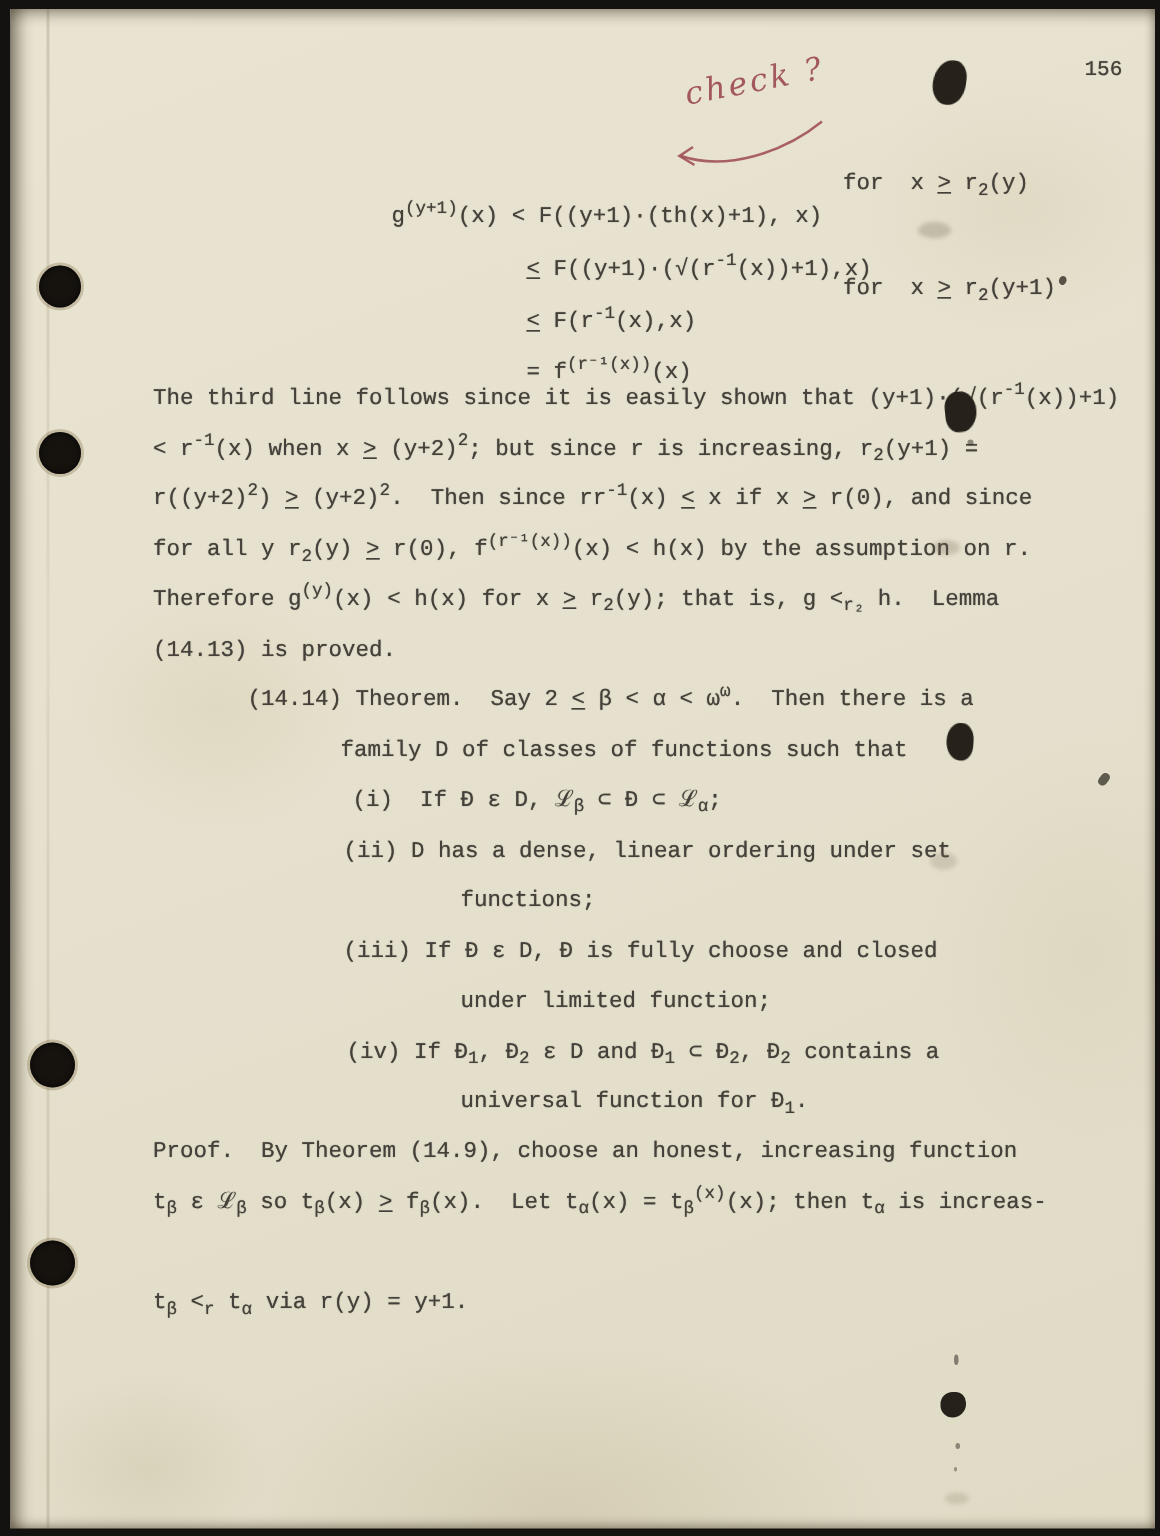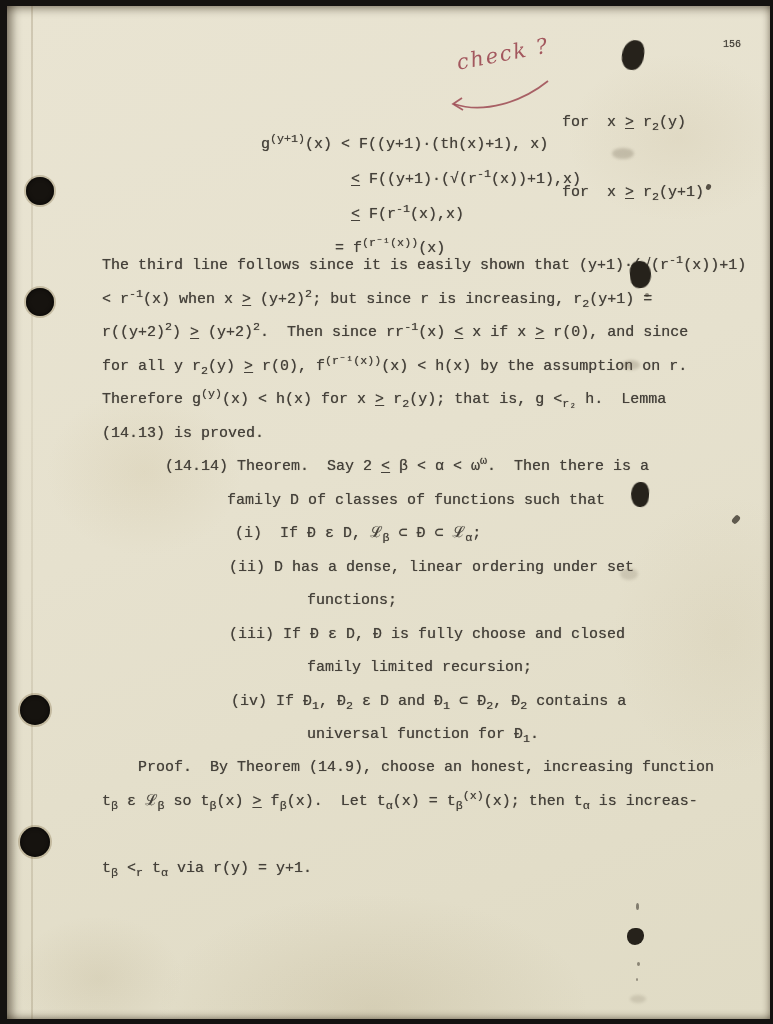--- a/index.html
+++ b/index.html
@@ -28,21 +28,21 @@
     background:linear-gradient(rgba(110,92,58,.22),rgba(110,92,58,.08) 40%,rgba(110,92,58,.2));}
   .tl{
     position:absolute;white-space:pre;line-height:22px;
     font-size:15px;color:#45413a;
     text-shadow:0 0 0.7px rgba(62,58,50,.75);
   }
   .tl sup{font-size:.78em;vertical-align:.52em;line-height:0;}
   .tl sub{font-size:.78em;vertical-align:-.34em;line-height:0;}
   .tl .ul{text-decoration:underline;text-underline-offset:2px;}
   .cond{position:absolute;top:0;white-space:pre;}
-  .pagenum{position:absolute;left:716px;top:33px;font-size:10px;color:#45413a;
+  .pagenum{position:absolute;left:716px;top:33px;font-size:14px;color:#45413a;
     text-shadow:0 0 0.7px rgba(62,58,50,.75);}
   .hand{
     position:absolute;left:449px;top:36px;
     font-family:"DejaVu Serif",serif;font-style:italic;
     font-size:21px;letter-spacing:2px;color:#9c4952;
     transform:rotate(-11deg);opacity:.9;
   }
   .hole{position:absolute;border-radius:50%;background:#16130f;
     box-shadow:0 0 0 2px rgba(112,88,46,.28), inset 0 0 4px rgba(0,0,0,.8);}
   .blob{position:absolute;background:#26221b;filter:blur(.4px);}
@@ -68,42 +68,42 @@
       <span>g<sup>(y+1)</sup>(x) &lt; F((y+1)·(th(x)+1), x)</span>
       <span class="cond" style="left:355px;">for  x <span class="ul">&gt;</span> r<sub>2</sub>(y)</span>
     </div>
     <div class="tl" style="left:290px;top:141px;">
       <span><span class="ul">&lt;</span> F((y+1)·(√(r<sup>-1</sup>(x))+1),x)</span>
     </div>
     <div class="tl" style="left:290px;top:176px;">
       <span><span class="ul">&lt;</span> F(r<sup>-1</sup>(x),x)</span>
       <span class="cond" style="left:265px;">for  x <span class="ul">&gt;</span> r<sub>2</sub>(y+1)</span>
     </div>
-    <div class="tl" style="left:274px;top:210px;text-align:right;">
+    <div class="tl" style="left:290px;top:210px;text-align:right;">
       <span>= f<sup>(r⁻¹(x))</sup>(x)</span>
     </div>
 
     <div class="tl" style="left:95px;top:249px;">The third line follows since it is easily shown that (y+1)·(√(r<sup>-1</sup>(x))+1)</div>
     <div class="tl" style="left:95px;top:283px;">&lt; r<sup>-1</sup>(x) when x <span class="ul">&gt;</span> (y+2)<sup>2</sup>; but since r is increasing, r<sub>2</sub>(y+1) =</div>
     <div class="tl" style="left:95px;top:316px;">r((y+2)<sup>2</sup>) <span class="ul">&gt;</span> (y+2)<sup>2</sup>.  Then since rr<sup>-1</sup>(x) <span class="ul">&lt;</span> x if x <span class="ul">&gt;</span> r(0), and since</div>
     <div class="tl" style="left:95px;top:350px;">for all y r<sub>2</sub>(y) <span class="ul">&gt;</span> r(0), f<sup>(r⁻¹(x))</sup>(x) &lt; h(x) by the assumption on r.</div>
     <div class="tl" style="left:95px;top:383px;">Therefore g<sup>(y)</sup>(x) &lt; h(x) for x <span class="ul">&gt;</span> r<sub>2</sub>(y); that is, g &lt;<sub>r₂</sub> h.  Lemma</div>
     <div class="tl" style="left:95px;top:417px;">(14.13) is proved.</div>
 
     <div class="tl" style="left:158px;top:450px;">(14.14) Theorem.  Say 2 <span class="ul">&lt;</span> β &lt; α &lt; ω<sup>ω</sup>.  Then there is a</div>
     <div class="tl" style="left:220px;top:484px;">family D of classes of functions such that</div>
     <div class="tl" style="left:228px;top:517px;">(i)  If Ð ε D, ℒ<sub>β</sub> ⊂ Ð ⊂ ℒ<sub>α</sub>;</div>
     <div class="tl" style="left:222px;top:551px;">(ii) D has a dense, linear ordering under set</div>
     <div class="tl" style="left:300px;top:584px;">functions;</div>
     <div class="tl" style="left:222px;top:618px;">(iii) If Ð ε D, Ð is fully choose and closed</div>
-    <div class="tl" style="left:300px;top:651px;">family limited recursion;</div>
+    <div class="tl" style="left:300px;top:651px;">under limited function;</div>
     <div class="tl" style="left:224px;top:685px;">(iv) If Ð<sub>1</sub>, Ð<sub>2</sub> ε D and Ð<sub>1</sub> ⊂ Ð<sub>2</sub>, Ð<sub>2</sub> contains a</div>
     <div class="tl" style="left:300px;top:718px;">universal function for Ð<sub>1</sub>.</div>
 
-    <div class="tl" style="left:95px;top:751px;margin-left:36px;">Proof.  By Theorem (14.9), choose an honest, increasing function</div>
+    <div class="tl" style="left:95px;top:751px;">Proof.  By Theorem (14.9), choose an honest, increasing function</div>
     <div class="tl" style="left:95px;top:785px;">t<sub>β</sub> ε ℒ<sub>β</sub> so t<sub>β</sub>(x) <span class="ul">&gt;</span> f<sub>β</sub>(x).  Let t<sub>α</sub>(x) = t<sub>β</sub><sup>(x)</sup>(x); then t<sub>α</sub> is increas-</div>
     <div class="tl" style="left:95px;top:852px;">t<sub>β</sub> &lt;<sub>r</sub> t<sub>α</sub> via r(y) = y+1.</div>
   </div>
 
   <div class="hole" style="left:26px;top:177px;width:28px;height:28px;"></div>
   <div class="hole" style="left:26px;top:288px;width:28px;height:28px;"></div>
   <div class="hole" style="left:20px;top:695px;width:30px;height:30px;"></div>
   <div class="hole" style="left:20px;top:827px;width:30px;height:30px;"></div>
 
   <div class="blob" style="left:622px;top:40px;width:22px;height:30px;border-radius:58% 42% 52% 48%;transform:rotate(8deg);"></div>

